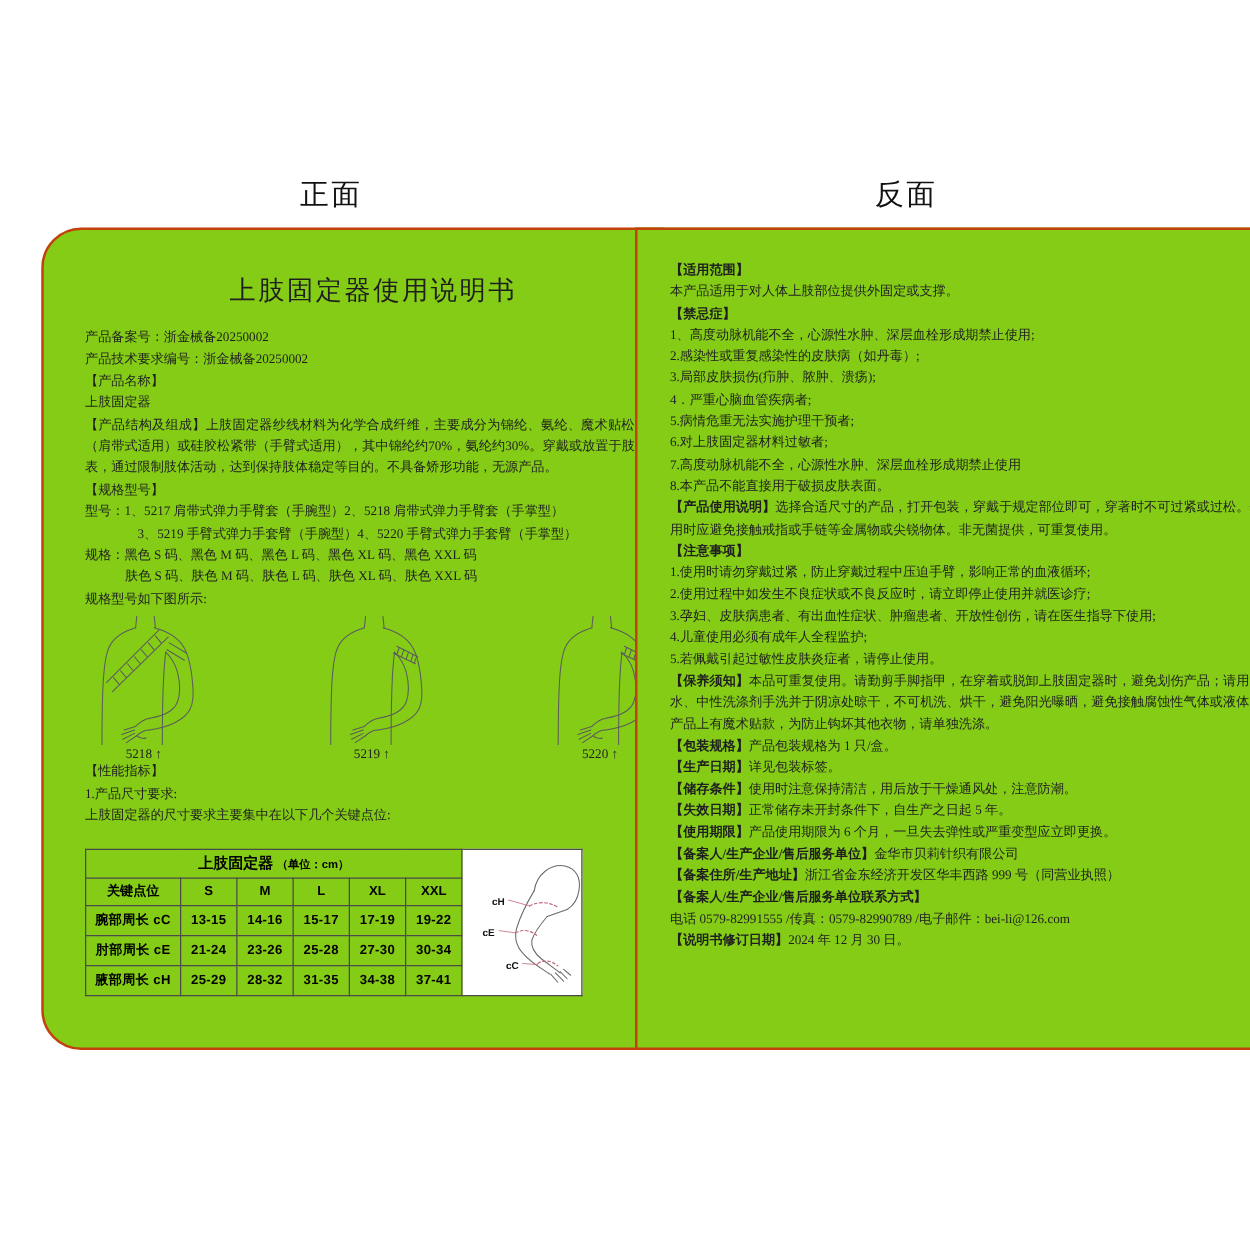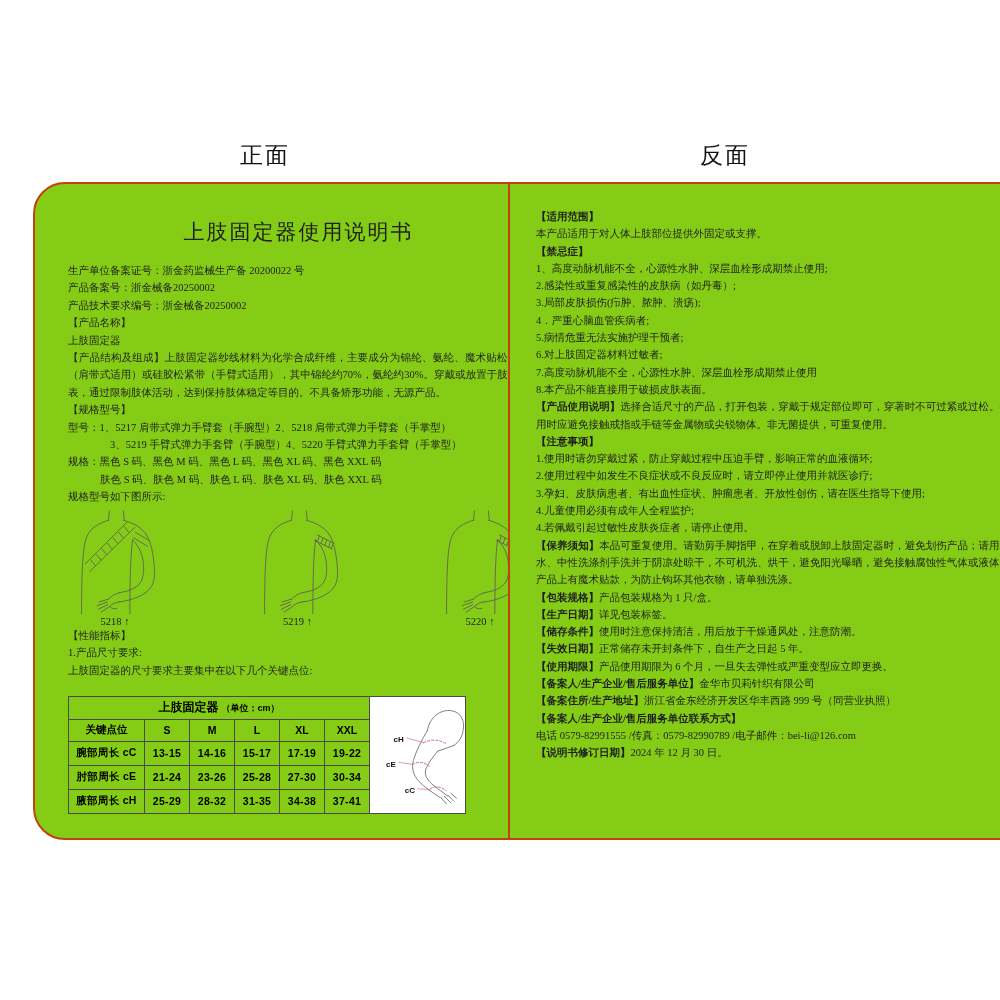--- a/index.html
+++ b/index.html
@@ -54,21 +54,20 @@
 </head>
 <body>
 
 <div class="side-label" id="front-label">正面</div>
 <div class="side-label" id="back-label">反面</div>
 
 <div class="page" id="front-page">
   <div class="inner">
     <h1 class="doc-title">上肢固定器使用说明书</h1>
 
-    <p class="fline">生产单位备案证号：浙金药监械生产备 20200022 号</p>
     <p class="fline">产品备案号：浙金械备20250002</p>
     <p class="fline">产品技术要求编号：浙金械备20250002</p>
 
     <p class="fline"><span class="b">【产品名称】</span></p>
     <p class="fline">上肢固定器</p>
 
     <p class="fline just"><span class="b">【产品结构及组成】</span><span>上肢固定器纱线材料为化学合成纤维，主要成分为锦纶、氨纶、魔术贴松紧带（肩带式适用）或硅胶松紧带（手臂式适用），其中锦纶约70%，氨纶约30%。穿戴或放置于肢体体表，通过限制肢体活动，达到保持肢体稳定等目的。不具备矫形功能，无源产品。</span></p>
 
     <p class="fline"><span class="b">【规格型号】</span></p>
     <p class="fline">型号：1、5217 肩带式弹力手臂套（手腕型）2、5218 肩带式弹力手臂套（手掌型）</p>
@@ -215,21 +214,21 @@
     <p class="bline"><span class="b"></span><span>5.病情危重无法实施护理干预者;</span></p>
     <p class="bline"><span class="b"></span><span>6.对上肢固定器材料过敏者;</span></p>
     <p class="bline"><span class="b"></span><span>7.高度动脉机能不全，心源性水肿、深层血栓形成期禁止使用</span></p>
     <p class="bline"><span class="b"></span><span>8.本产品不能直接用于破损皮肤表面。</span></p>
     <p class="bline"><span class="b">【产品使用说明】</span><span>选择合适尺寸的产品，打开包装，穿戴于规定部位即可，穿著时不可过紧或过松。使用时应避免接触戒指或手链等金属物或尖锐物体。非无菌提供，可重复使用。</span></p>
     <p class="bline"><span class="b">【注意事项】</span><span></span></p>
     <p class="bline"><span class="b"></span><span>1.使用时请勿穿戴过紧，防止穿戴过程中压迫手臂，影响正常的血液循环;</span></p>
     <p class="bline"><span class="b"></span><span>2.使用过程中如发生不良症状或不良反应时，请立即停止使用并就医诊疗;</span></p>
     <p class="bline"><span class="b"></span><span>3.孕妇、皮肤病患者、有出血性症状、肿瘤患者、开放性创伤，请在医生指导下使用;</span></p>
     <p class="bline"><span class="b"></span><span>4.儿童使用必须有成年人全程监护;</span></p>
-    <p class="bline"><span class="b"></span><span>4.若佩戴引起过敏性皮肤炎症者，请停止使用。</span></p>
+    <p class="bline"><span class="b"></span><span>5.若佩戴引起过敏性皮肤炎症者，请停止使用。</span></p>
     <p class="bline"><span class="b">【保养须知】</span><span>本品可重复使用。请勤剪手脚指甲，在穿着或脱卸上肢固定器时，避免划伤产品；请用清水、中性洗涤剂手洗并于阴凉处晾干，不可机洗、烘干，避免阳光曝晒，避免接触腐蚀性气体或液体；产品上有魔术贴款，为防止钩坏其他衣物，请单独洗涤。</span></p>
     <p class="bline"><span class="b">【包装规格】</span><span>产品包装规格为 1 只/盒。</span></p>
     <p class="bline"><span class="b">【生产日期】</span><span>详见包装标签。</span></p>
     <p class="bline"><span class="b">【储存条件】</span><span>使用时注意保持清洁，用后放于干燥通风处，注意防潮。</span></p>
     <p class="bline"><span class="b">【失效日期】</span><span>正常储存未开封条件下，自生产之日起 5 年。</span></p>
     <p class="bline"><span class="b">【使用期限】</span><span>产品使用期限为 6 个月，一旦失去弹性或严重变型应立即更换。</span></p>
     <p class="bline"><span class="b">【备案人/生产企业/售后服务单位】</span><span>金华市贝莉针织有限公司</span></p>
     <p class="bline"><span class="b">【备案住所/生产地址】</span><span>浙江省金东经济开发区华丰西路 999 号（同营业执照）</span></p>
     <p class="bline"><span class="b">【备案人/生产企业/售后服务单位联系方式】</span><span></span></p>
     <p class="bline"><span class="b"></span><span>电话 0579-82991555 /传真：0579-82990789 /电子邮件：bei-li@126.com</span></p>

